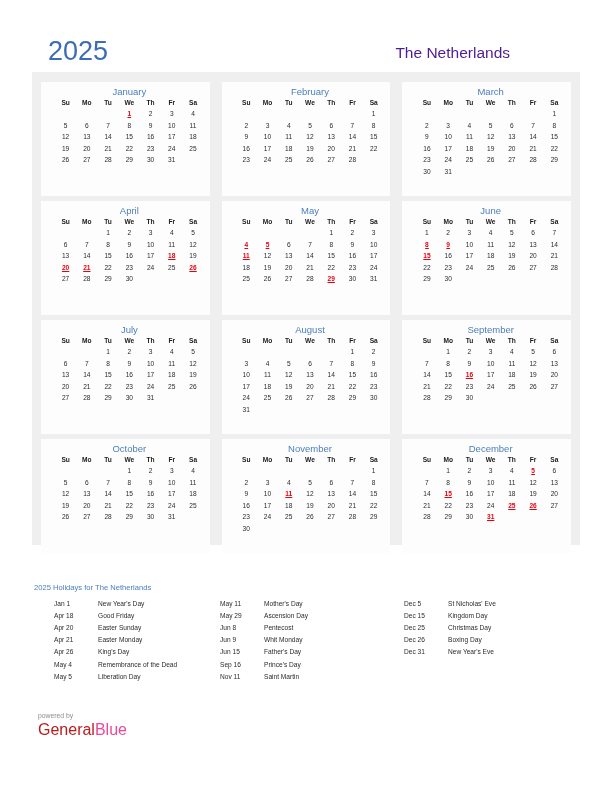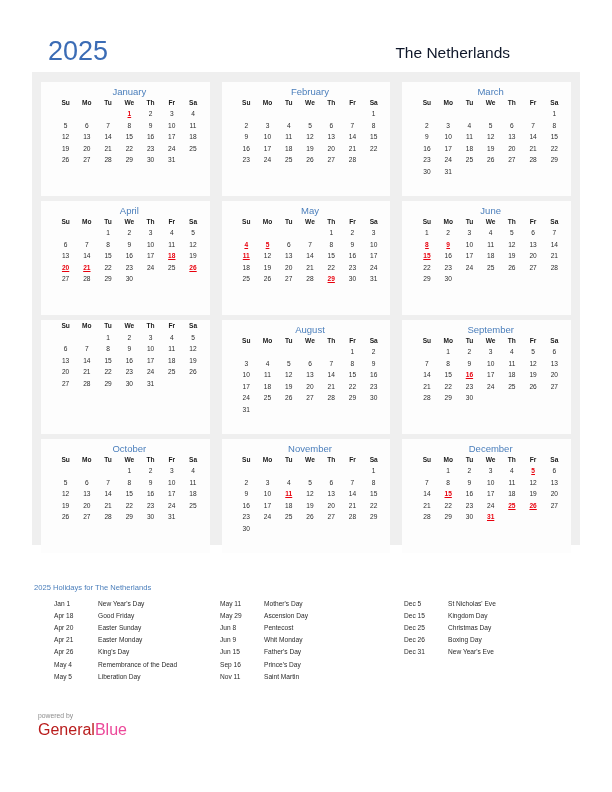--- a/index.html
+++ b/index.html
@@ -32,21 +32,21 @@
     color: #3b6cb5;
     letter-spacing: 0px;
     line-height: 1;
   }
   .country-title {
     position: absolute;
     right: 50px;
     top: 45px;
     font-size: 15.5px;
     font-weight: 400;
-    color: #0f172a;
+    color: #4c1d95;
     line-height: 1;
   }
 
   
   .calendar-panel {
     position: absolute;
     left: 32px;
     top: 72px;
     width: 548px;
     height: 473px;
@@ -550,20 +550,21 @@
               <td class="empty"></td>
               <td class="empty"></td>
               <td class="empty"></td>
               <td class="empty"></td>
               <td class="empty"></td>
             </tr>
           </tbody>
         </table>
       </div>
       <div class="month-card">
+        <div class="month-name">July</div>
         <table class="month-table">
           <thead>
             <tr>
               <th>Su</th>
               <th>Mo</th>
               <th>Tu</th>
               <th>We</th>
               <th>Th</th>
               <th>Fr</th>
               <th>Sa</th>

